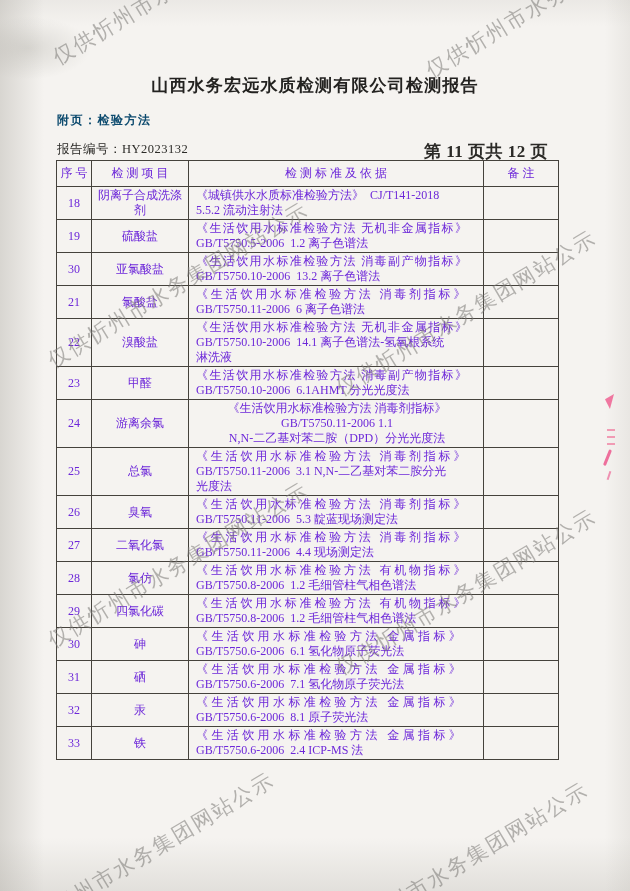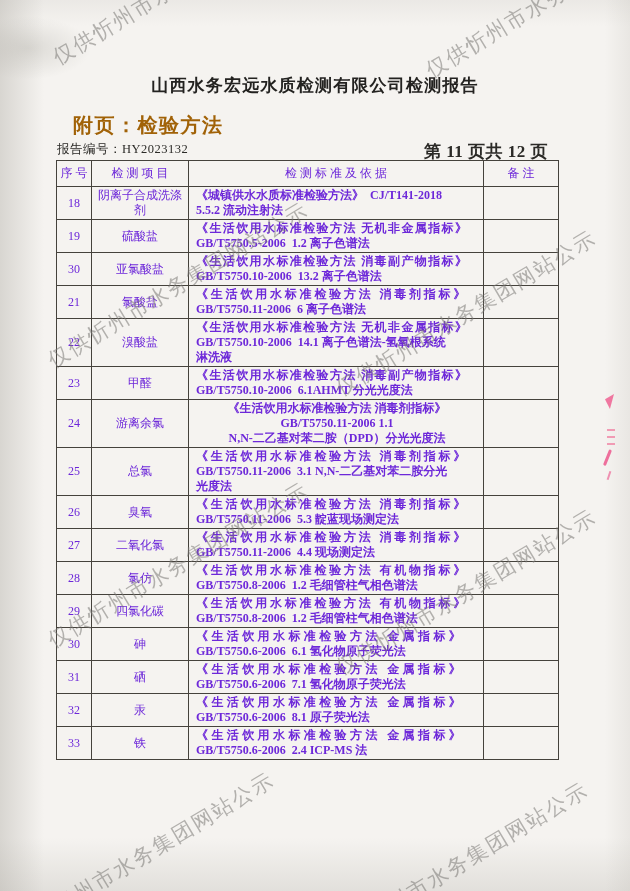--- a/index.html
+++ b/index.html
@@ -36,21 +36,21 @@
   .w7 { left:16px;  top:918px; }
   .w8 { left:330px; top:928px; }
 
   .title {
     position:absolute; z-index:2; top:74px; left:0; right:0;
     text-align:center; font-size:17px; font-weight:bold;
     letter-spacing:1.2px; color:#232220;
   }
   .attachment {
     position:absolute; z-index:2; top:112px; left:57px;
-    font-size:20px; font-weight:bold; letter-spacing:1.5px; color:#a16207;margin-left:16px;
+    font-size:12px; font-weight:bold; letter-spacing:1.5px; color:#0c4a6e;
   }
   .report-no {
     position:absolute; z-index:2; top:141px; left:57px;
     font-size:12.5px; font-weight:400; letter-spacing:.5px;
   }
   .page-indicator {
     position:absolute; z-index:2; top:140px; right:82px;
     font-size:17px; font-weight:600; letter-spacing:.5px;
   }
 
@@ -60,21 +60,21 @@
     font-size:12px; color:#6d28d9;
   }
   .methods th, .methods td { border:1.5px solid #45423c; }
   .methods th {
     font-weight:normal; letter-spacing:3px; text-indent:3px;
     height:23px; padding:1px 0; text-align:center;
   }
   .methods td { padding:1px 0; vertical-align:middle; }
   td.c-no   { text-align:center; line-height:15px; }
   td.c-item { text-align:center; line-height:15px; padding:1px 4px;margin-top:28px; }
-  td.c-std  { padding:1px 5px 1px 7px;font-weight:bold; }
+  td.c-std  { padding:1px 5px 1px 7px; }
   td.c-remark { }
   .std-line { line-height:15px; white-space:pre-wrap; }
   tr.center td.c-std { text-align:center; }
 
   .red-mark { position:absolute; z-index:6; pointer-events:none; }
   .m1 { left:605px; top:394px; width:9px; height:15px; background:#ef6292;
         clip-path:polygon(100% 0, 0 35%, 55% 100%); opacity:.85; }
   .m2 { left:607px; top:424px; width:8px; height:21px;
         background:repeating-linear-gradient(0deg, rgba(240,110,150,.65) 0 2px, rgba(0,0,0,0) 2px 7px); }
   .m3 { left:606px; top:449px; width:2.5px; height:17px; background:#ee6f9c;

